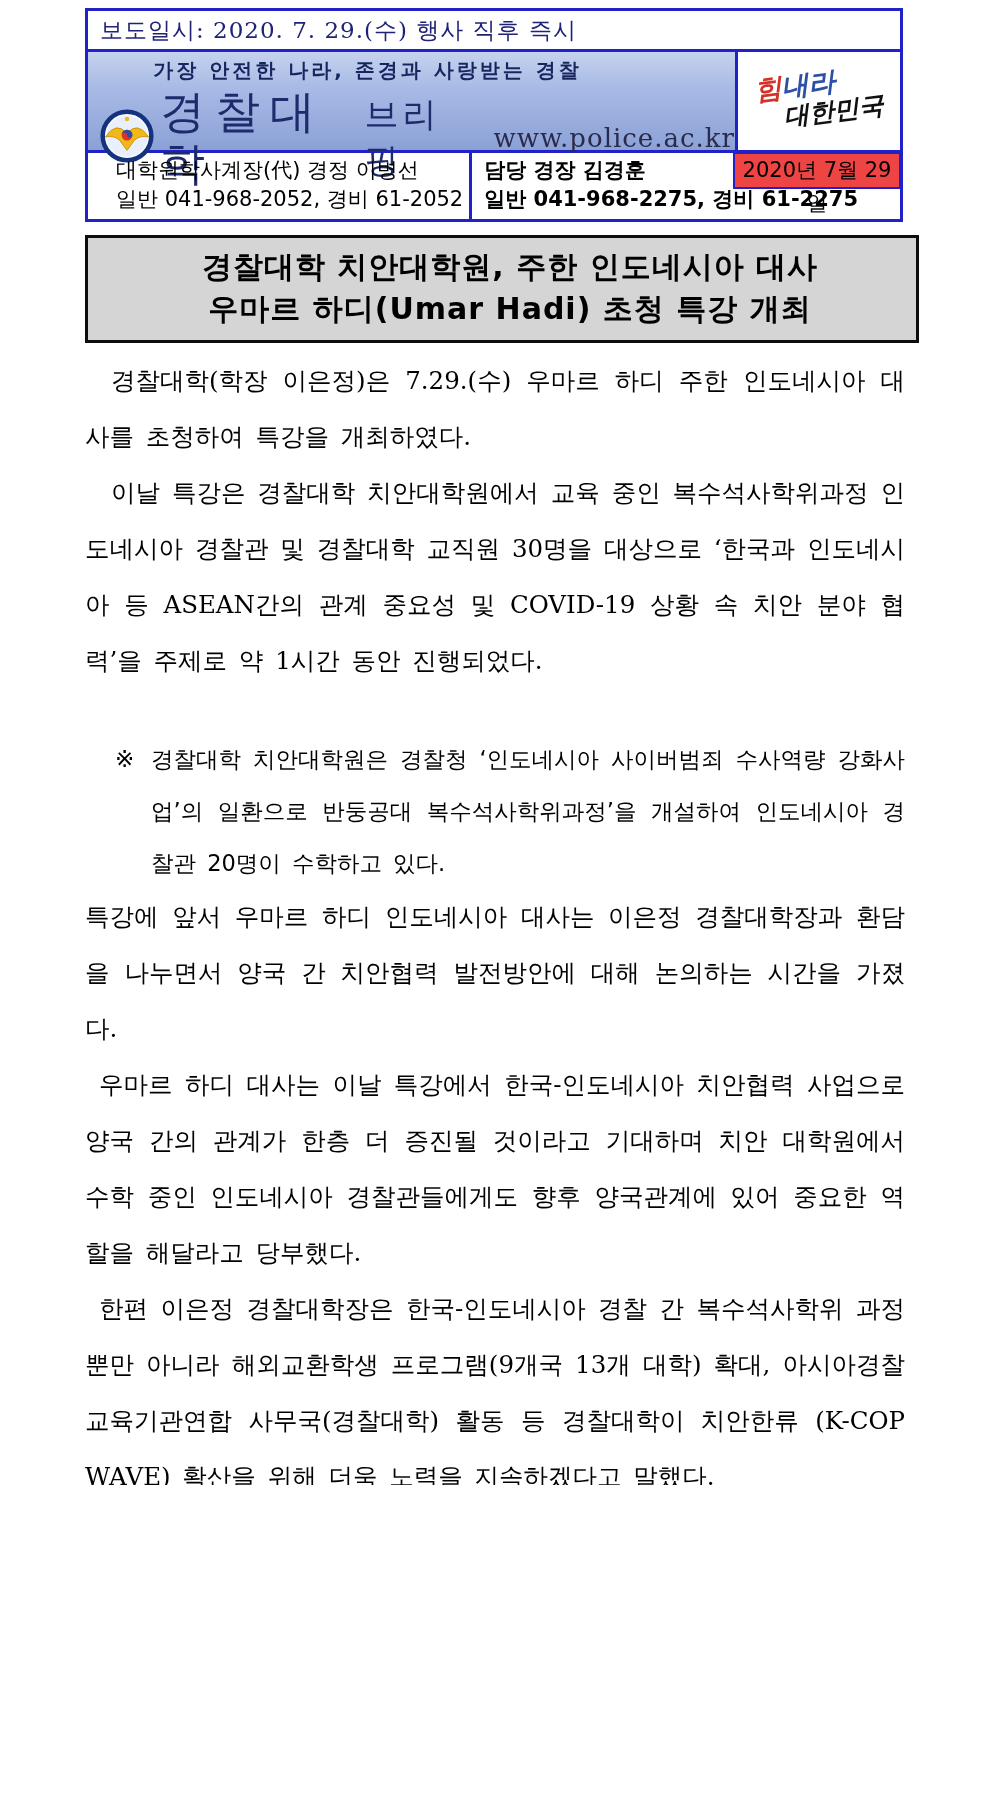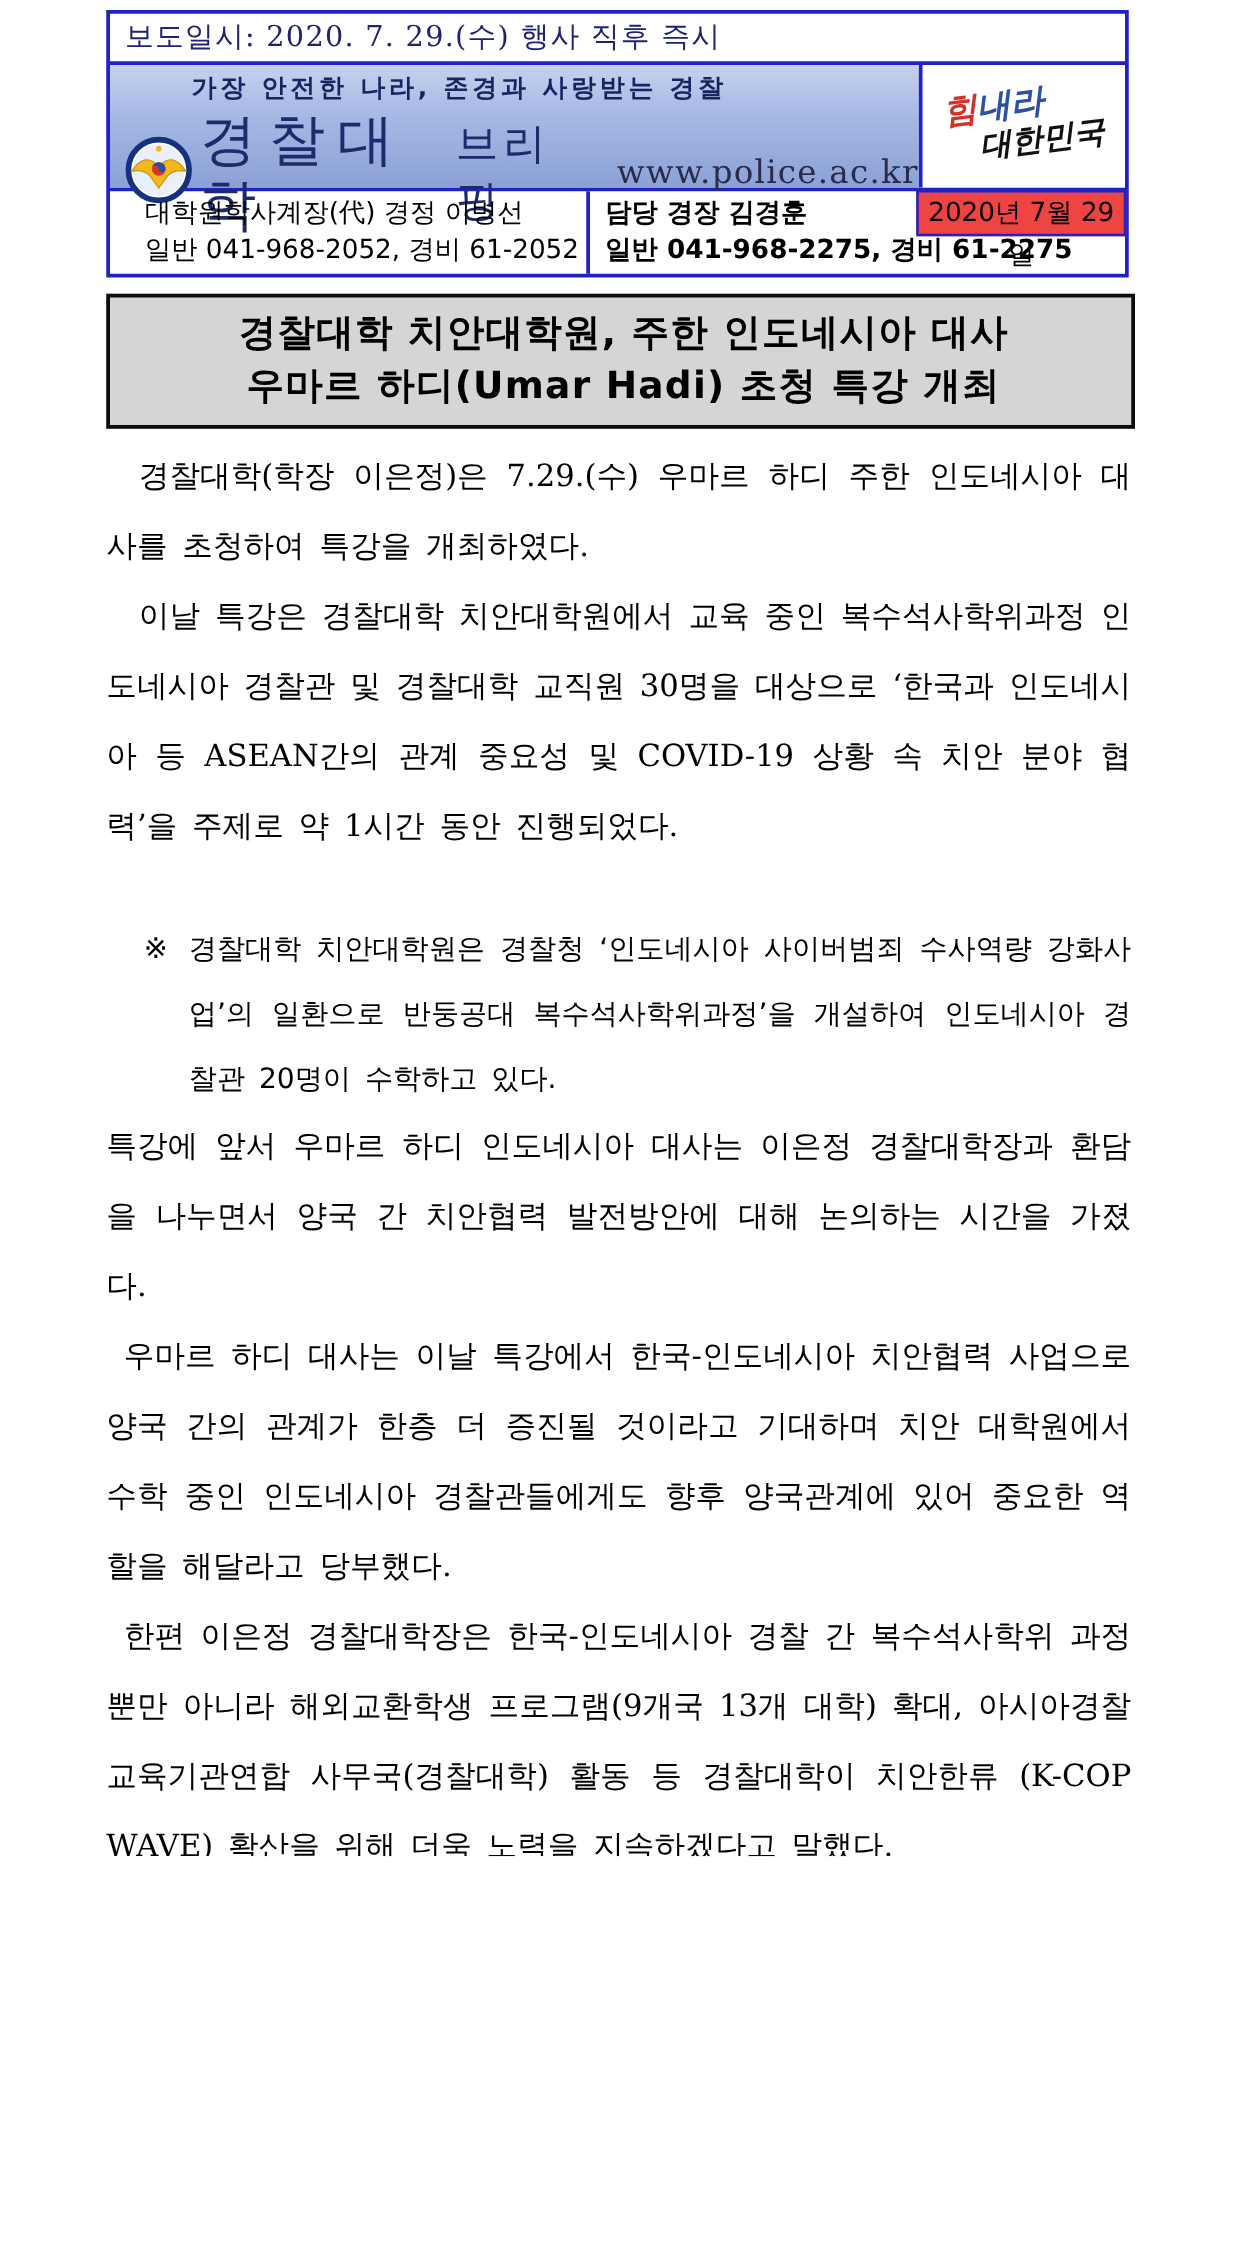--- a/index.html
+++ b/index.html
@@ -25,21 +25,21 @@
   .stamp-l2{font-size:25px;color:#111;margin-left:26px;}
 
   
   .contacts{position:relative;display:flex;font-family:"DejaVu Sans","Liberation Sans",sans-serif;font-size:21px;padding-left:16px;}
   .contact-col1{flex:0 0 345px;border-right:3px solid #2121c8;padding:3px 6px 5px 12px;}
   .contact-col2{flex:1;padding:3px 170px 5px 12px;font-weight:bold;}
   .contact-line{line-height:29px;white-space:nowrap;}
   .date-box{position:absolute;right:-1px;top:-1px;width:164px;height:33px;border:2px solid #2121c8;line-height:33px;text-align:center;font-size:21px;background:#ef4444;}
 
   
-  .title-box{position:absolute;left:85px;top:235px;width:812px;background:#d5d5d5;border:3px solid #0d0d0d;text-align:center;padding:8px 0 10px 5px;}
+  .title-box{position:absolute;left:85px;top:235px;width:812px;background:#d5d5d5;border:3px solid #0d0d0d;text-align:center;padding:8px 0 10px 16px;}
   .title-line{font-family:"DejaVu Sans","Liberation Sans",sans-serif;font-weight:bold;font-size:30px;line-height:42px;letter-spacing:1px;color:#000;}
 
   
   .body-area{position:absolute;left:85px;top:353px;width:820px;}
   .body-area p{margin:0;font-size:24.5px;line-height:56px;text-align:justify;word-spacing:4px;}
   .p1{margin-top:42px;text-indent:26px;}
   .p2{margin-top:4px;text-indent:26px;}
   .note{margin-top:44px;margin-left:30px;display:flex;font-family:"DejaVu Sans","Liberation Sans",sans-serif;}
   .note-marker{flex:0 0 36px;font-size:23px;line-height:52px;}
   .note-text{flex:1;font-size:22.5px;line-height:52px;text-align:justify;word-spacing:4px;}

